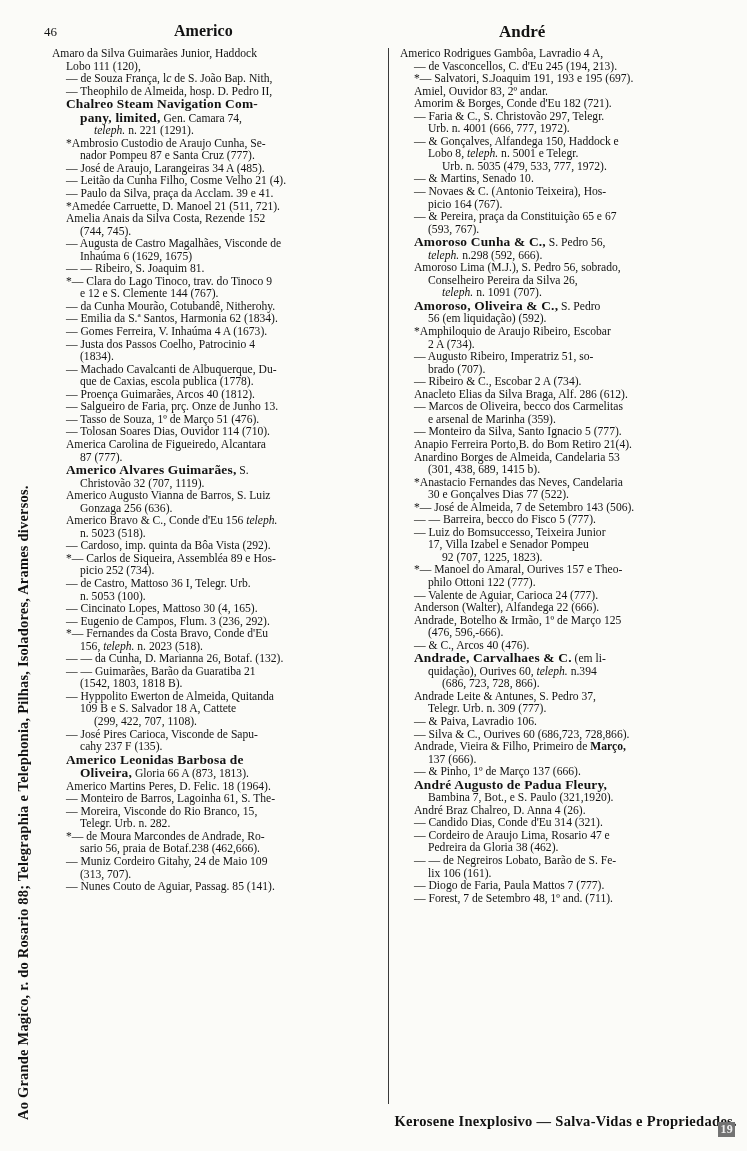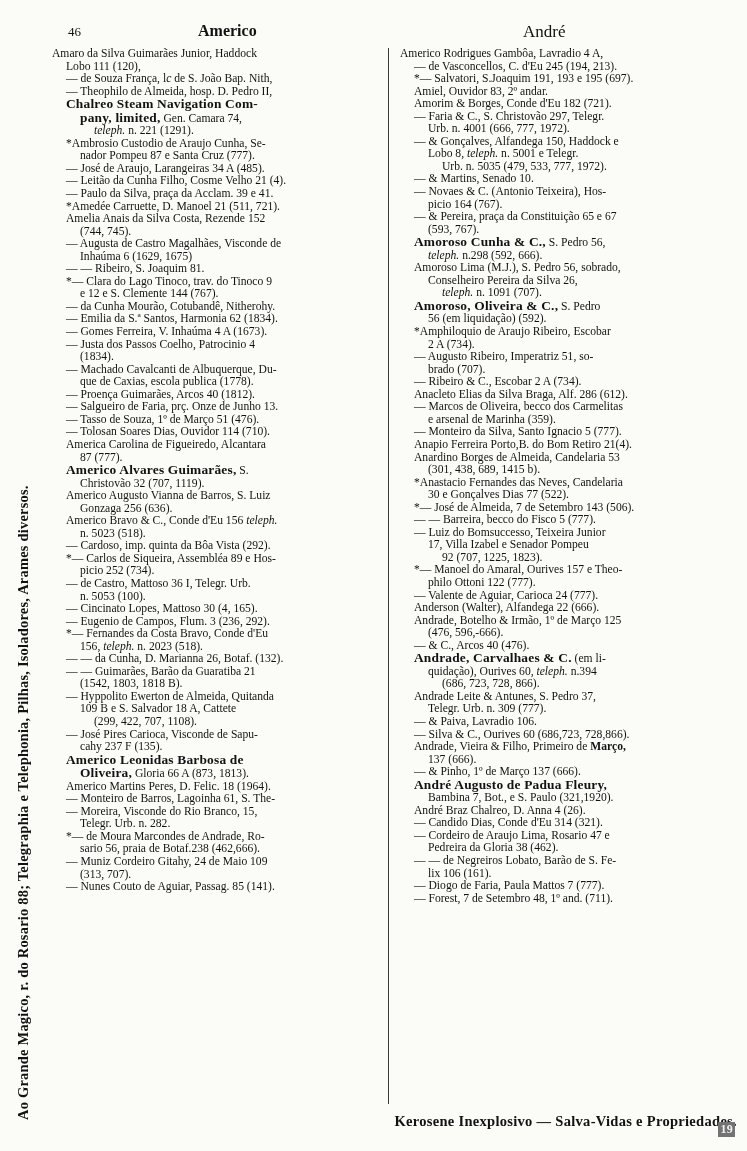--- a/index.html
+++ b/index.html
@@ -43,41 +43,40 @@
     font-size: 14.5px;
     letter-spacing: 0.2px;
   }
   
   .hdr {
     position: absolute;
     top: 22px;
     left: 44px;
     right: 8px;
     height: 22px;
-    margin-left: 24px;
   }
   .hdr .folio {
     position: absolute;
     left: 0px;
     top: 2px;
     font-size: 13px;
   }
   .hdr .hw-left {
     position: absolute;
     left: 130px;
     top: 0px;
     font-size: 16px;
     font-weight: bold;
   }
   .hdr .hw-right {
     position: absolute;
     left: 455px;
     top: 0px;
     font-size: 17px;
-    font-weight: normal;
+    font-weight: bold;
   }
   
   .cols {
     position: absolute;
     top: 48px;
     left: 44px;
     width: 695px;
     height: 1060px;
   }
   .col {

